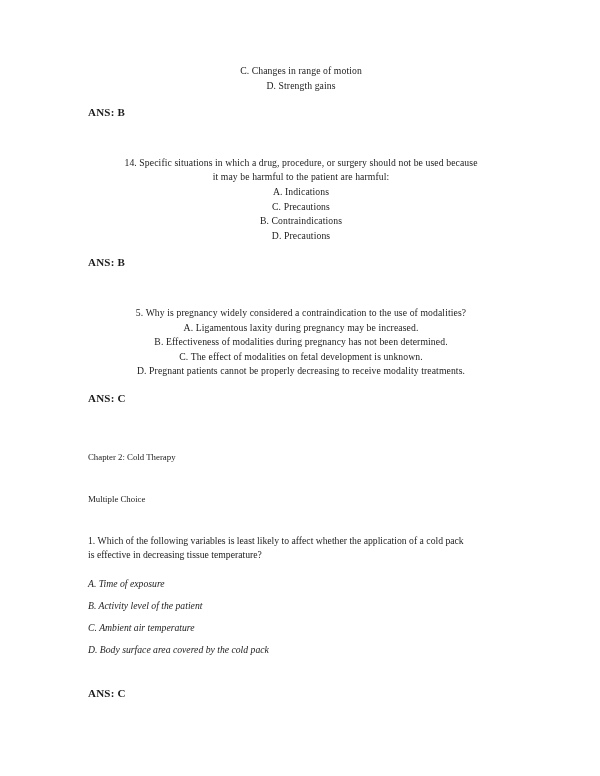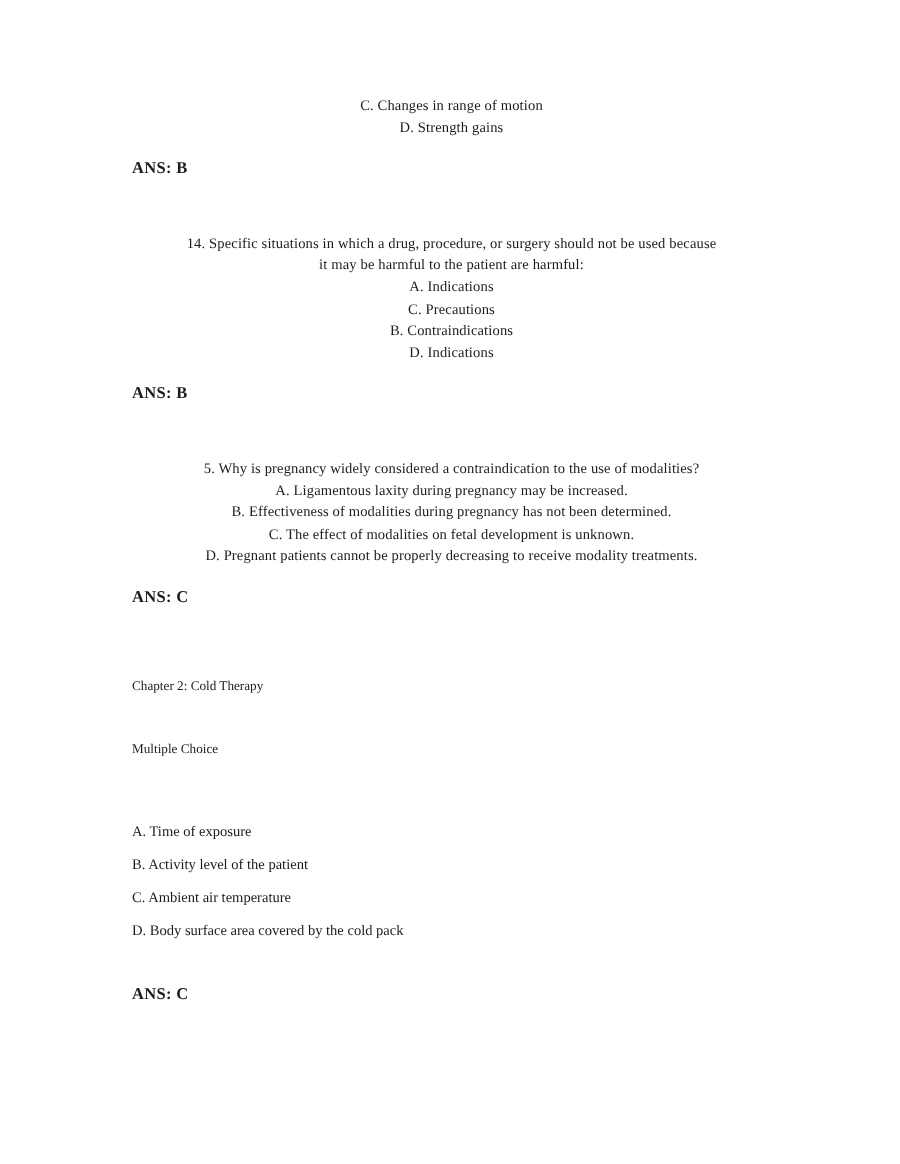--- a/index.html
+++ b/index.html
@@ -57,20 +57,21 @@
   .heading-small {
     font-size: 8.8px;
     line-height: 14px;
     color: #1c1c1c;
   }
 
   .spaced-option {
     font-size: 9.7px;
     line-height: 14.6px;
     margin-top: 7.5px;
+    font-style: italic;
   }
 
   .q-stem {
     font-size: 9.7px;
     line-height: 14.6px;
   }
 </style>
 </head>
 <body>
 
@@ -85,21 +86,21 @@
     <div class="ans">ANS: B</div>
 
     <div class="gap-block"></div>
 
     <div class="block">
       <span class="line">14. Specific situations in which a drug, procedure, or surgery should not be used because</span>
       <span class="line">it may be harmful to the patient are harmful:</span>
       <span class="line">A. Indications</span>
       <span class="line">C. Precautions</span>
       <span class="line">B. Contraindications</span>
-      <span class="line">D. Indications</span>
+      <span class="line">D. Precautions</span>
     </div>
     <div class="gap-ans"></div>
     <div class="ans">ANS: B</div>
 
     <div class="gap-block"></div>
 
     <div class="block">
       <span class="line">5. Why is pregnancy widely considered a contraindication to the use of modalities?</span>
       <span class="line">A. Ligamentous laxity during pregnancy may be increased.</span>
       <span class="line">B. Effectiveness of modalities during pregnancy has not been determined.</span>
@@ -112,20 +113,24 @@
     <div style="height:44px"></div>
 
     <div class="heading-small">Chapter 2: Cold Therapy</div>
 
     <div style="height:28px"></div>
 
     <div class="heading-small">Multiple Choice</div>
 
     <div style="height:28px"></div>
 
+    <div class="q-stem">
+      <span class="line">1. Which of the following variables is least likely to affect whether the application of a cold pack</span>
+      <span class="line">is effective in decreasing tissue temperature?</span>
+    </div>
     <div class="spaced-option" style="margin-top:14px">A. Time of exposure</div>
     <div class="spaced-option">B. Activity level of the patient</div>
     <div class="spaced-option">C. Ambient air temperature</div>
     <div class="spaced-option">D. Body surface area covered by the cold pack</div>
 
     <div style="height:28px"></div>
     <div class="ans">ANS: C</div>
 
   </div>
 </div>

